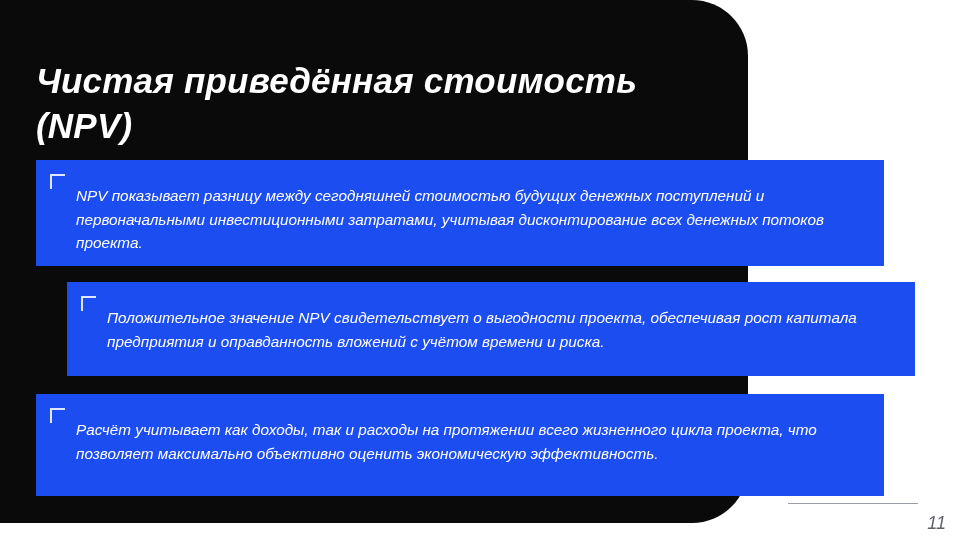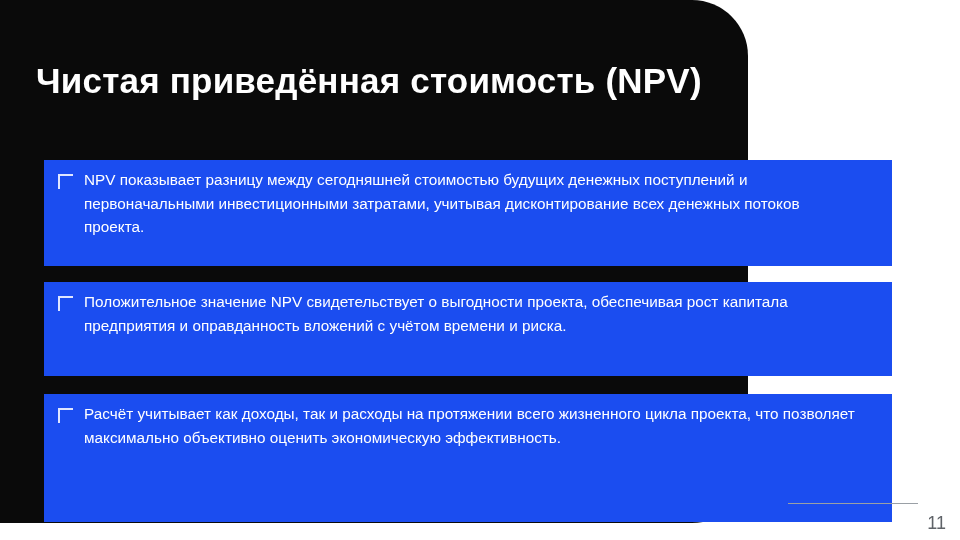--- a/index.html
+++ b/index.html
@@ -13,20 +13,21 @@
     font-family: "Liberation Sans", sans-serif;
     overflow: hidden;
     position: relative;
   }
   .slide {
     position: relative;
     width: 960px;
     height: 540px;
     background: #ffffff;
     overflow: hidden;
+    font-style: italic;
   }
   
   .dark-panel {
     position: absolute;
     left: 0;
     top: 0;
     width: 748px;
     height: 523px;
     background: #0a0a0a;
     border-top-right-radius: 56px;
@@ -40,30 +41,30 @@
     color: #ffffff;
     font-size: 35px;
     font-weight: bold;
     line-height: 1.28;
     letter-spacing: 0.2px;
     white-space: pre-line;
   }
   
   .card {
     position: absolute;
-    left: 44px;
+    left: 36px;
     width: 848px;
     background: #1d4ed8;
     background: #1b4df0;
     box-sizing: border-box;
-    padding: 8px 28px 22px 40px;
+    padding: 24px 28px 22px 40px;
   }
   .card-1 { top: 160px; height: 106px; }
-  .card-2 { top: 282px; height: 94px; }
-  .card-3 { top: 394px; height: 128px; }
+  .card-2 { top: 282px; height: 94px; margin-left: 31px; }
+  .card-3 { top: 394px; height: 102px; }
 
   .card-text {
     color: #ffffff;
     font-size: 15.3px;
     line-height: 1.55;
     margin: 0;
   }
   
   .bracket {
     position: absolute;

